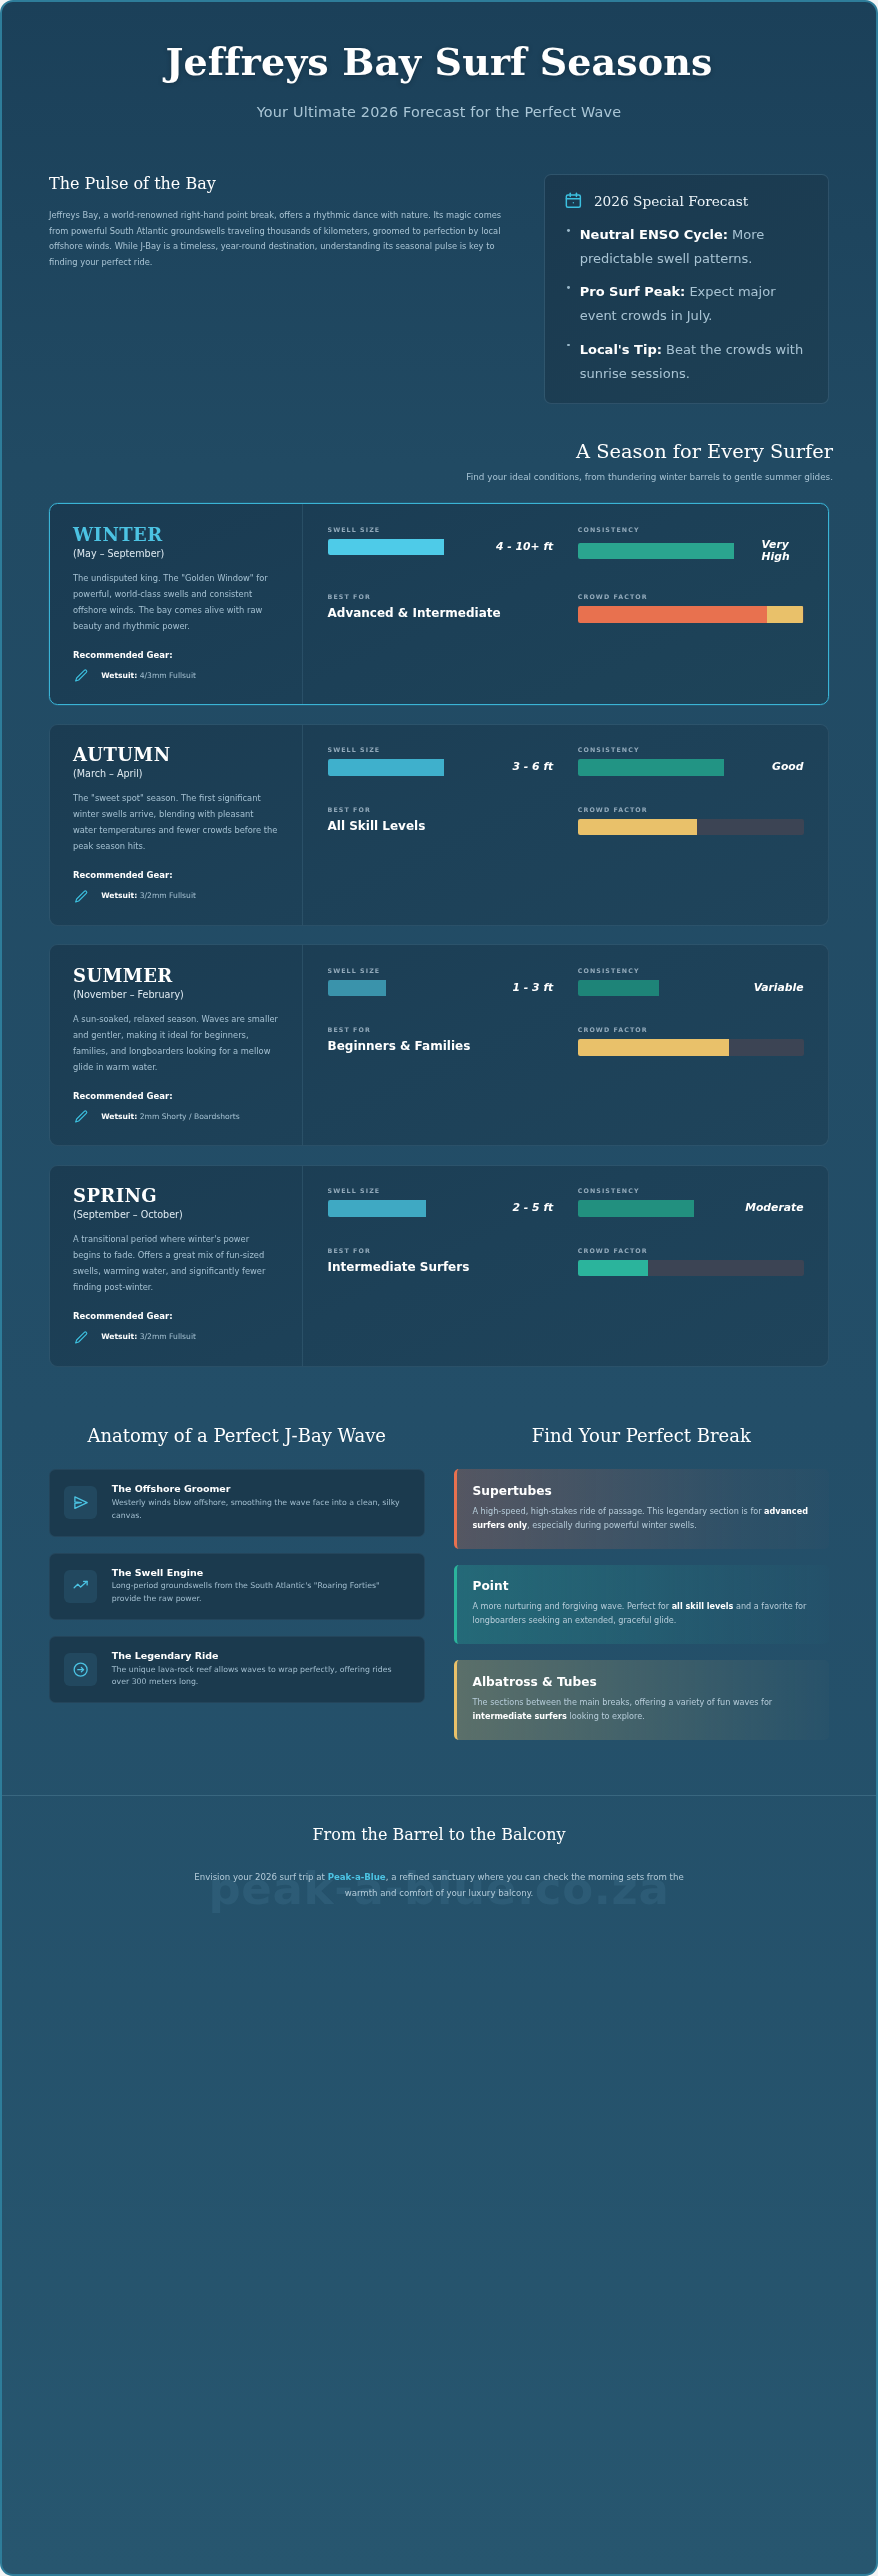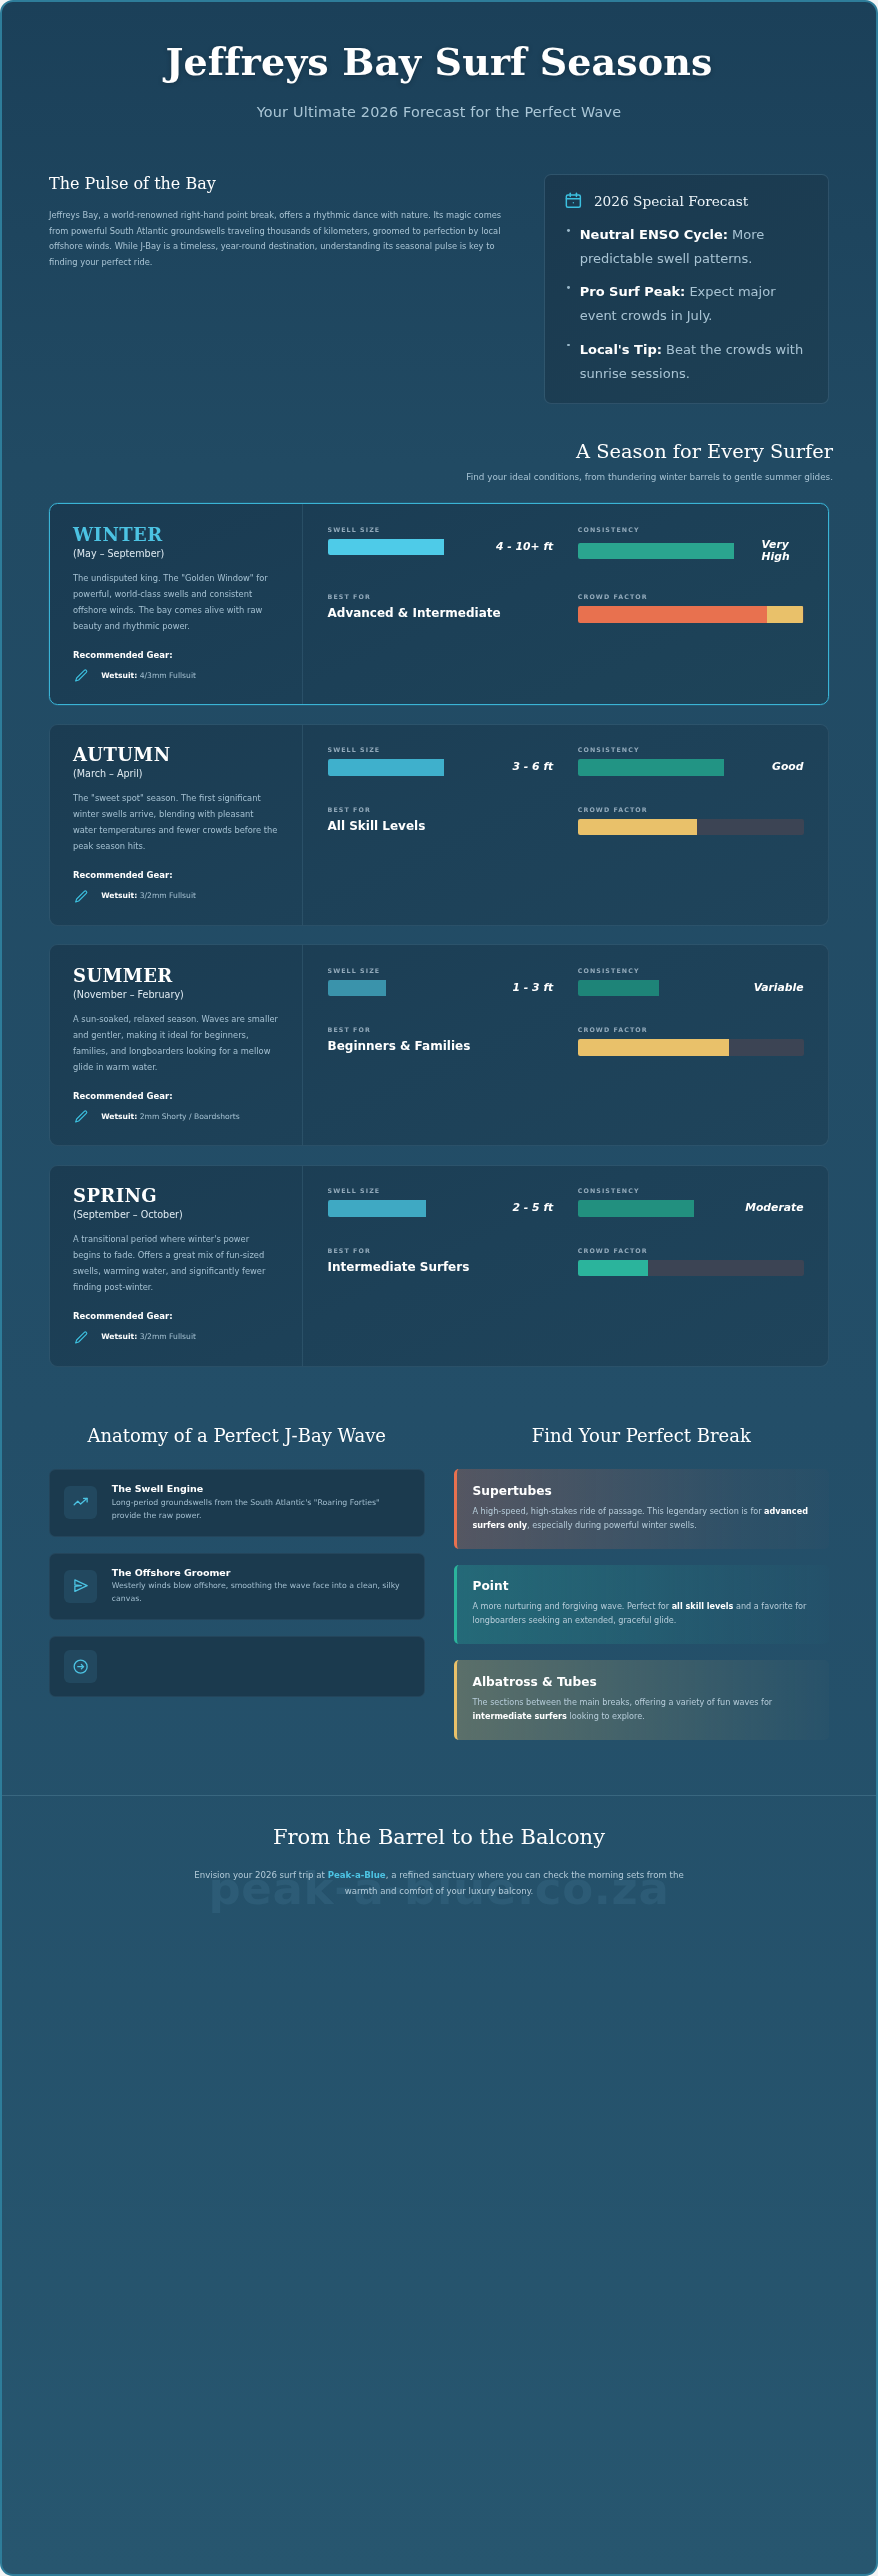--- a/index.html
+++ b/index.html
@@ -342,24 +342,24 @@
     font-size: 45px;
     font-weight: 700;
     color: rgba(120,185,215,0.10);
     letter-spacing: 0.7px;
     pointer-events: none;
     user-select: none;
   }
   .footer-h {
     position: relative;
     font-family: "DejaVu Serif", serif;
-    font-size: 21px;
+    font-size: 16px;
     font-weight: 400;
     color: #ffffff;
-    margin-bottom: 18px;
+    margin-bottom: 25px;
   }
   .footer-p {
     position: relative;
     font-size: 8.6px;
     line-height: 1.95;
     color: #b3cbd9;
     max-width: 518px;
     margin: 0 auto;
   }
   .footer-p b { color: #4cc3e3; font-weight: 700; }
@@ -608,50 +608,54 @@
   </section>
 
   <section class="bottom-wrap">
 
     <div class="bottom-col">
       <h2 class="bottom-h">Anatomy of a Perfect J-Bay Wave</h2>
 
       <div class="anat-card">
         <div class="anat-icon">
           <svg class="icon-svg" width="17.3" height="17.3" viewBox="0 0 24 24" fill="none" stroke="#4cc3e3" stroke-width="1.8" stroke-linecap="round" stroke-linejoin="round">
+            <polygon points="4,4 21,12 4,20 4,13 13,12 4,11"></polygon>
+          </svg>
+        </div>
+        <div>
+          <div class="anat-title">The Offshore Groomer</div>
+          <div class="anat-body">Westerly winds blow offshore, smoothing the wave face into a clean, silky canvas.</div>
+        </div>
+      </div>
+
+      <div class="anat-card">
+        <div class="anat-icon">
+          <svg class="icon-svg" width="17.3" height="17.3" viewBox="0 0 24 24" fill="none" stroke="#4cc3e3" stroke-width="1.8" stroke-linecap="round" stroke-linejoin="round">
             <polyline points="3,15 8,10 12,14 21,6"></polyline>
             <polyline points="16,6 21,6 21,11"></polyline>
           </svg>
         </div>
         <div>
           <div class="anat-title">The Swell Engine</div>
           <div class="anat-body">Long-period groundswells from the South Atlantic's "Roaring Forties" provide the raw power.</div>
-        </div>
-      </div>
-
-      <div class="anat-card">
-        <div class="anat-icon">
-          <svg class="icon-svg" width="17.3" height="17.3" viewBox="0 0 24 24" fill="none" stroke="#4cc3e3" stroke-width="1.8" stroke-linecap="round" stroke-linejoin="round">
-            <polygon points="4,4 21,12 4,20 4,13 13,12 4,11"></polygon>
-          </svg>
-        </div>
-        <div>
-          <div class="anat-title">The Offshore Groomer</div>
-          <div class="anat-body">Westerly winds blow offshore, smoothing the wave face into a clean, silky canvas.</div>
         </div>
       </div>
 
       <div class="anat-card">
         <div class="anat-icon">
           <svg class="icon-svg" width="17.3" height="17.3" viewBox="0 0 24 24" fill="none" stroke="#4cc3e3" stroke-width="1.8" stroke-linecap="round" stroke-linejoin="round">
             <circle cx="12" cy="12" r="9"></circle>
             <line x1="8" y1="12" x2="16" y2="12"></line>
             <polyline points="13,9 16,12 13,15"></polyline>
           </svg>
         </div>
+        <div>
+          <div class="anat-title">The Legendary Ride</div>
+          <div class="anat-body">The unique lava-rock reef allows waves to wrap perfectly, offering rides over 300 meters long.</div>
+        </div>
       </div>
     </div>
 
     <div class="bottom-col">
       <h2 class="bottom-h">Find Your Perfect Break</h2>
 
       <div class="break-card c0">
         <div class="break-title">Supertubes</div>
         <div class="break-body"><span>A high-speed, high-stakes ride of passage. This legendary section is for </span><b>advanced surfers only</b><span>, especially during powerful winter swells.</span></div>
       </div>

